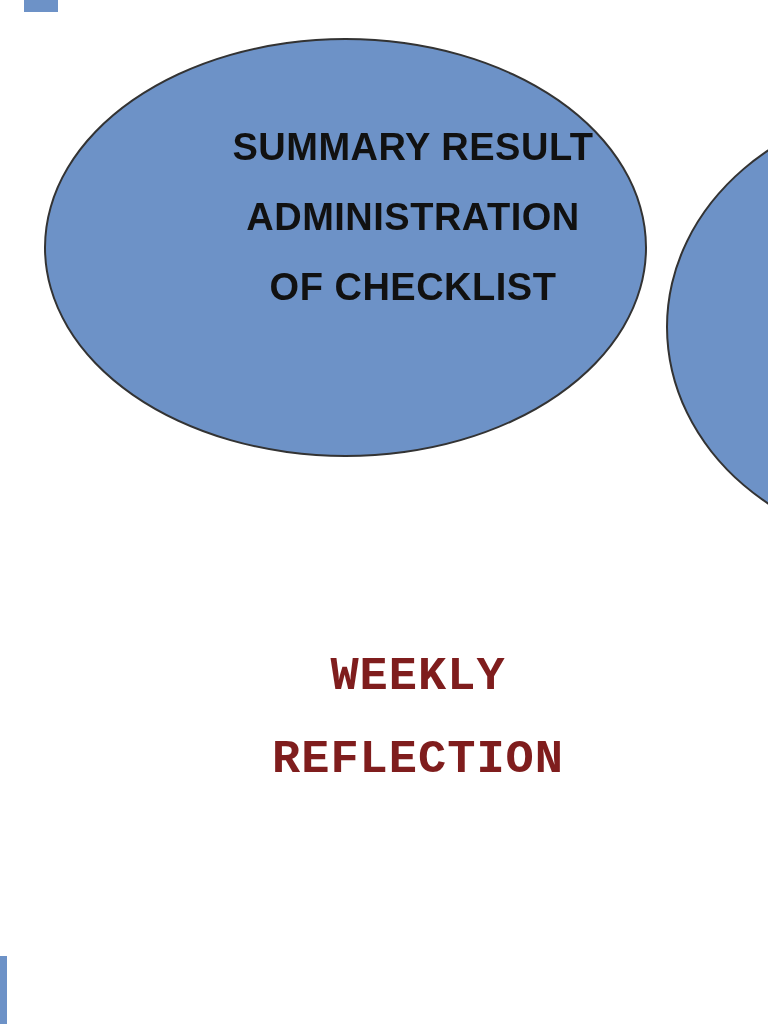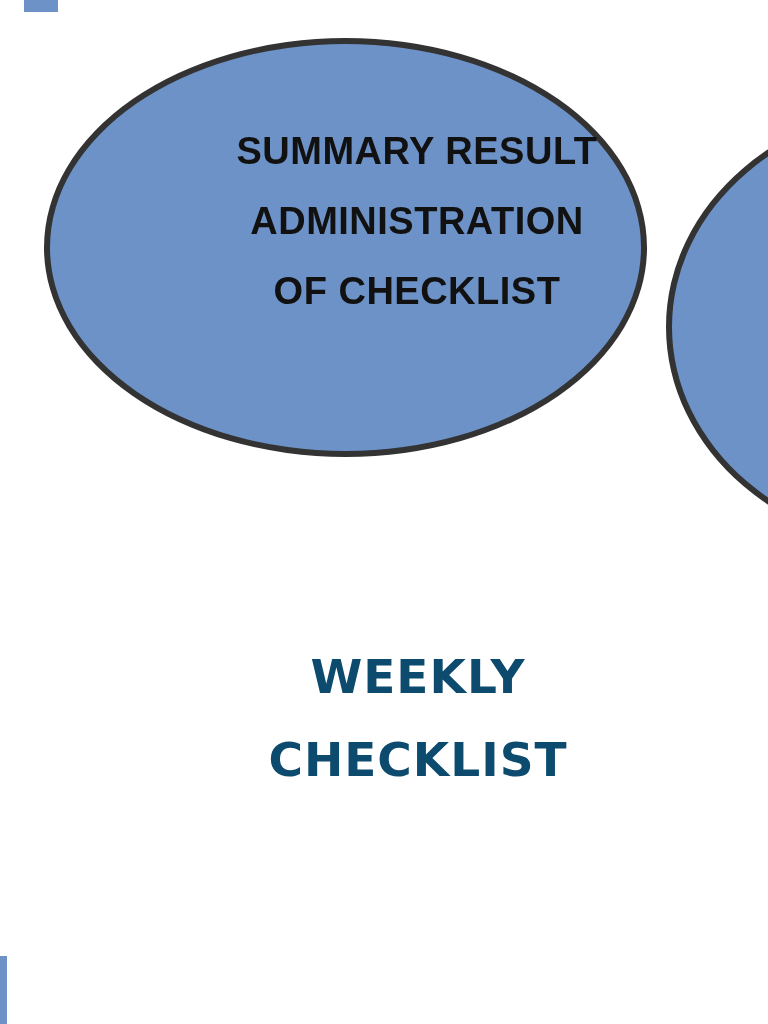--- a/index.html
+++ b/index.html
@@ -11,21 +11,21 @@
     position: relative;
     width: 768px;
     height: 1024px;
     background: #ffffff;
     overflow: hidden;
     font-family: "Liberation Sans", sans-serif;
   }
   .ellipse {
     position: absolute;
     box-sizing: border-box;
-    border: 6px solid #404040;
+    border: 2px solid #404040;
     border-radius: 50%;
     background: #6d92c7;
   }
   .ellipse.main {
     left: 44px;
     top: 38px;
     width: 603px;
     height: 419px;
   }
   .ellipse.partial {
@@ -89,20 +89,20 @@
   <div class="ellipse main" style="background-color: rgb(109, 146, 199); border-color: rgb(51, 51, 51);">
     <div class="bubble-text" style="color: rgb(17, 17, 17);">
       <div>SUMMARY RESULT</div>
       <div>ADMINISTRATION</div>
       <div>OF CHECKLIST</div>
     </div>
   </div>
 
   <div class="ellipse partial" style="background-color: rgb(109, 146, 199); border-color: rgb(51, 51, 51);"></div>
 
-  <div class="caption" style="color: #0c4a6e;">
+  <div class="caption" style="color: #7f1d1d; font-family: Liberation Mono, monospace;">
     <div>WEEKLY</div>
-    <div>CHECKLIST</div>
+    <div>REFLECTION</div>
   </div>
 
   <div class="fragment bottom-left" style="background-color: rgb(109, 146, 199);"></div>
 
 </div>
 
 </body></html>

